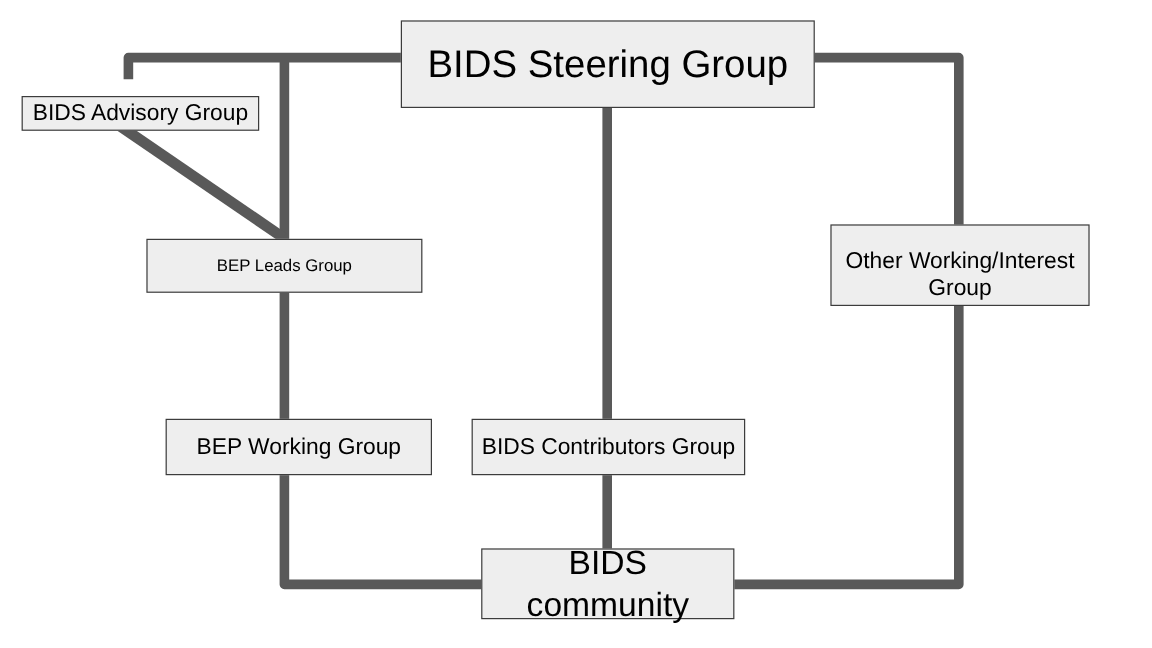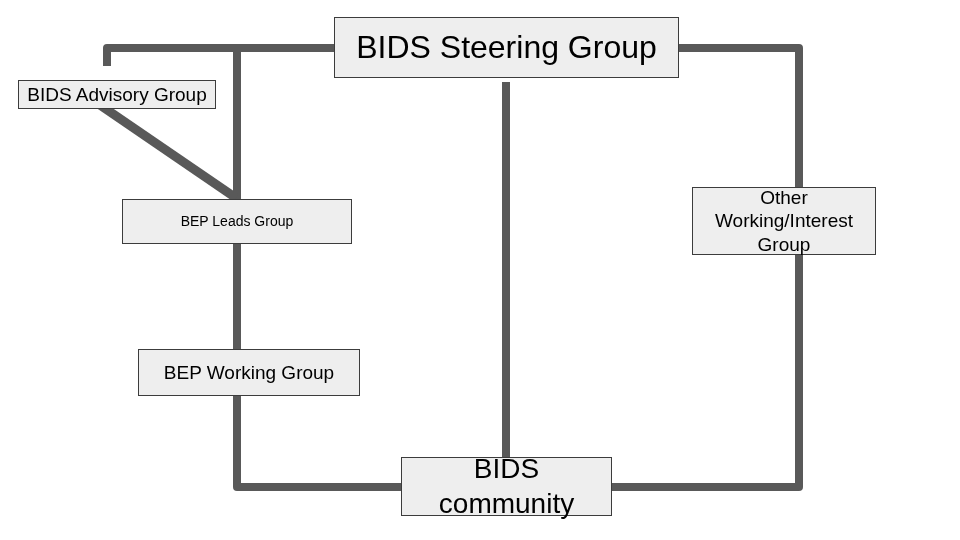--- a/index.html
+++ b/index.html
@@ -24,25 +24,25 @@
     border: 1px solid var(--box-border, #3c3c3c);
     color: var(--text, #000000);
     display: flex;
     align-items: center;
     justify-content: center;
     text-align: center;
     line-height: 1.22;
     box-sizing: border-box;
     padding: 2px 6px;
   }
-  .node-steering    { left: 334px; top: 17px;  width: 345px; height: 61px; font-size: 32px; }
+  .node-steering    { left: 334px; top: 17px;  width: 345px; height: 73px; font-size: 32px; }
   .node-advisory    { left: 18px;   top: 64px;  width: 198px; height: 29px; font-size: 19px; margin-top: 16px; }
   .node-bep-leads   { left: 122px; top: 199px; width: 230px; height: 45px; font-size: 14px; }
   .node-maintainers { left: 391px; top: 199px; width: 230px; height: 46px; font-size: 19px; }
-  .node-other-wg    { left: 692px; top: 187px; width: 184px; height: 68px; font-size: 19px; }
+  .node-other-wg    { left: 692px; top: 187px; width: 216px; height: 68px; font-size: 19px; align-items: flex-end; }
   .node-bep-working { left: 138px; top: 349px; width: 222px; height: 47px; font-size: 19px; }
   .node-contributors{ left: 393px; top: 349px; width: 228px; height: 47px; font-size: 19px; }
   .node-community   { left: 401px; top: 457px; width: 211px; height: 59px; font-size: 28px; }
 </style>
 </head>
 <body>
 
 <div id="canvas" style="--bg: #ffffff; --box-fill: #eeeeee; --box-border: #3c3c3c; --text: #000000;">
 
   <svg id="connectors" viewBox="0 0 960 540" xmlns="http://www.w3.org/2000/svg">
@@ -68,18 +68,21 @@
 
 
   <div class="node node-other-wg">
     <span>Other Working/Interest Group</span>
   </div>
 
   <div class="node node-bep-working">
     <span>BEP Working Group</span>
   </div>
 
+  <div class="node node-contributors">
+    <span>BIDS Contributors Group</span>
+  </div>
 
   <div class="node node-community">
     <span>BIDS community</span>
   </div>
 
 </div>
 
 </body></html>

